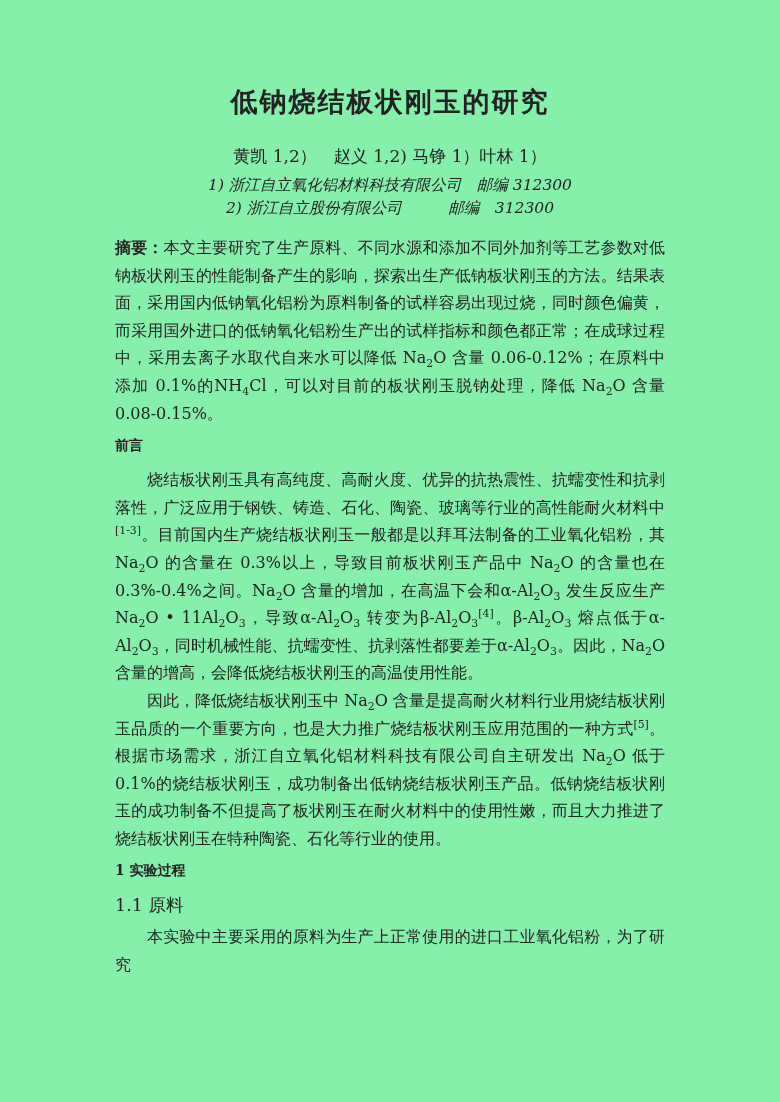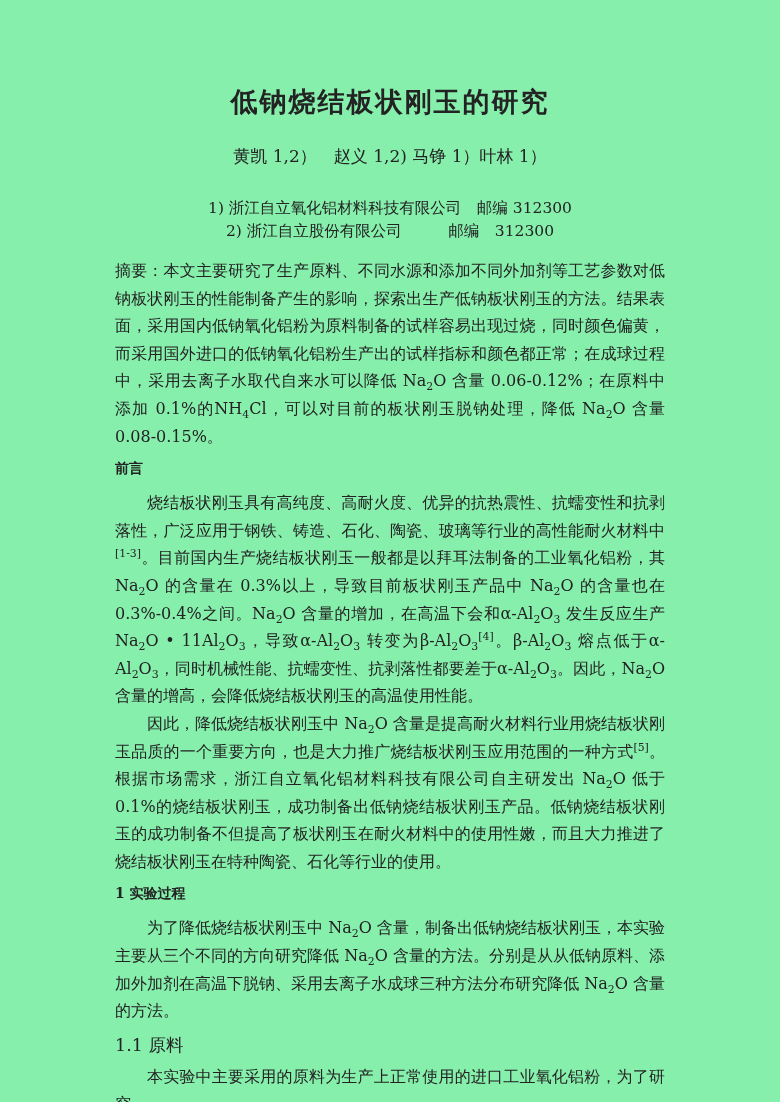--- a/index.html
+++ b/index.html
@@ -22,34 +22,35 @@
     letter-spacing: 2px;
     line-height: 36px;
   }
   .authors {
     margin-top: 24px;
     text-align: center;
     font-size: 17px;
     line-height: 24px;
   }
   .affiliations {
-    margin-top: 29px;
+    margin-top: 6px;
     text-align: center;
     font-size: 15.5px;
     line-height: 22.5px;
+    font-style: italic;
   }
   .body-text {
     margin-top: 15px;
     font-size: 16px;
     line-height: 27.6px;
     text-align: justify;
   }
   .body-text p { margin: 0; }
   p.indent { text-indent: 2em; }
-  .bold { font-weight: 400; }
+  .bold { font-weight: 700; }
   .sec-h1 {
     font-size: 14px;
     line-height: 30px;
     font-weight: 700;
     margin: 3px 0 6px 0;
     text-align: left;
   }
   .sec-h2 {
     font-size: 17.5px;
     line-height: 26px;
@@ -79,20 +80,19 @@
 
 
     <h2 class="sec-h1">前言</h2>
 
     <p class="indent"><span>烧结板状刚玉具有高纯度、高耐火度、优异的抗热震性、抗蠕变性和抗剥落性，广泛应用于钢铁、铸造、石化、陶瓷、玻璃等行业的高性能耐火材料中</span><sup>[1-3]</sup><span>。目前国内生产烧结板状刚玉一般都是以拜耳法制备的工业氧化铝粉，其 Na</span><sub>2</sub><span>O 的含量在 0.3%以上，导致目前板状刚玉产品中 Na</span><sub>2</sub><span>O 的含量也在 0.3%-0.4%之间。Na</span><sub>2</sub><span>O 含量的增加，在高温下会和α-Al</span><sub>2</sub><span>O</span><sub>3</sub><span> 发生反应生产 Na</span><sub>2</sub><span>O • 11Al</span><sub>2</sub><span>O</span><sub>3</sub><span>，导致α-Al</span><sub>2</sub><span>O</span><sub>3</sub><span> 转变为β-Al</span><sub>2</sub><span>O</span><sub>3</sub><sup>[4]</sup><span>。β-Al</span><sub>2</sub><span>O</span><sub>3</sub><span> 熔点低于α-Al</span><sub>2</sub><span>O</span><sub>3</sub><span>，同时机械性能、抗蠕变性、抗剥落性都要差于α-Al</span><sub>2</sub><span>O</span><sub>3</sub><span>。因此，Na</span><sub>2</sub><span>O 含量的增高，会降低烧结板状刚玉的高温使用性能。</span></p>
 
     <p class="indent"><span>因此，降低烧结板状刚玉中 Na</span><sub>2</sub><span>O 含量是提高耐火材料行业用烧结板状刚玉品质的一个重要方向，也是大力推广烧结板状刚玉应用范围的一种方式</span><sup>[5]</sup><span>。根据市场需求，浙江自立氧化铝材料科技有限公司自主研发出 Na</span><sub>2</sub><span>O 低于 0.1%的烧结板状刚玉，成功制备出低钠烧结板状刚玉产品。低钠烧结板状刚玉的成功制备不但提高了板状刚玉在耐火材料中的使用性嫩，而且大力推进了烧结板状刚玉在特种陶瓷、石化等行业的使用。</span></p>
 
     <h2 class="sec-h1">1 实验过程</h2>
 
-    <p class="indent"><span>为了降低烧结板状刚玉中 Na</span><sub>2</sub><span>O 含量，制备出低钠烧结板状刚玉，本实验主要从三个不同的方向研究降低 Na</span><sub>2</sub><span>O 含量的方法。分别是从从低钠原料、添加外加剂在高温下脱钠、采用去离子水成球三种方法分布研究降低 Na</span><sub>2</sub><span>O 含量的方法。</span></p>
 
     <h3 class="sec-h2">1.1 原料</h3>
 
     <p class="indent"><span>本实验中主要采用的原料为生产上正常使用的进口工业氧化铝粉，为了研究</span></p>
 
   </div>
 </div>
 
 </body></html>

